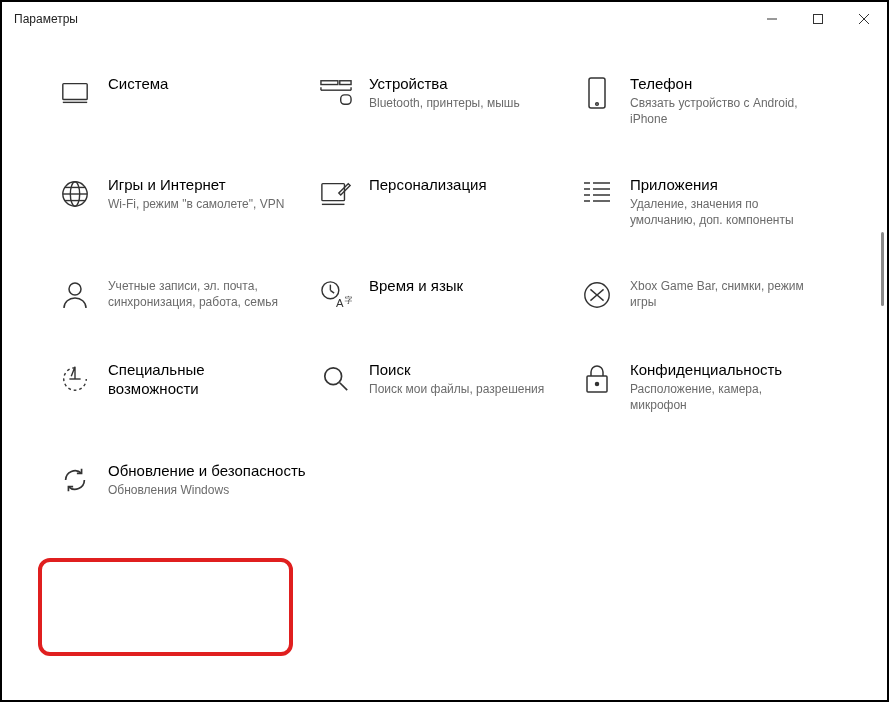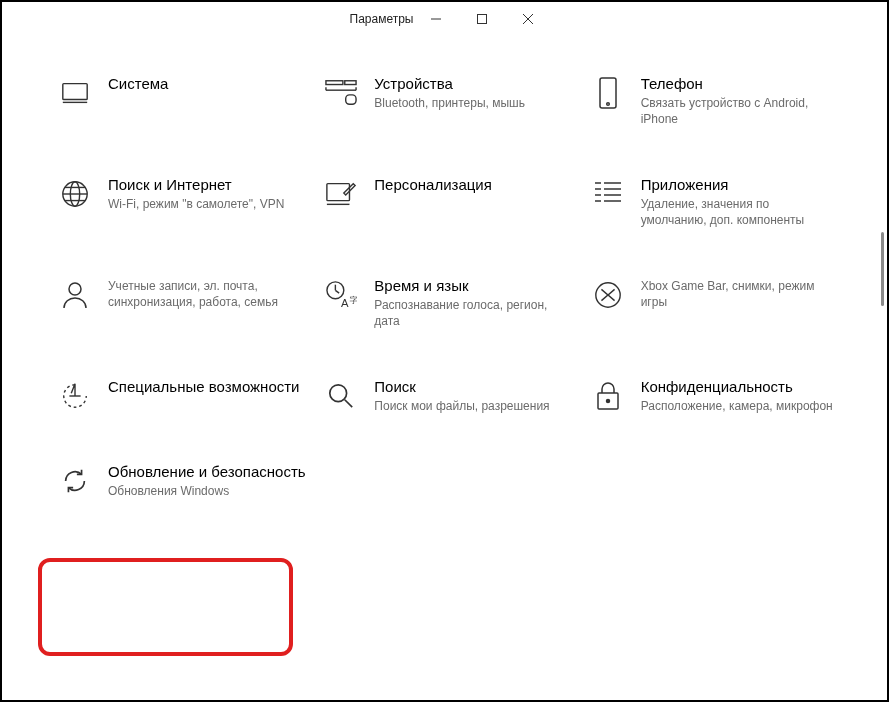--- a/index.html
+++ b/index.html
@@ -6,31 +6,31 @@
 body{
   font-family:"Segoe UI",Tahoma,sans-serif;
   background:#fff;
   width:889px;height:702px;
   overflow:hidden;
   position:relative;
 }
 .outer{border:2px solid #000;box-sizing:border-box;width:889px;height:702px;position:absolute;left:0;top:0}
 .titlebar{
   height:34px;
-  display:flex;align-items:center;justify-content:center;
+  display:flex;align-items:center;justify-content:space-between;
   padding:0 0 0 12px;
   font-size:12px;color:#222;
 }
 .titlebar .caption{line-height:34px}
 .winbtns{display:flex;height:100%}
 .winbtn{width:46px;display:flex;align-items:center;justify-content:center;color:#333}
 .winbtn svg{display:block}
 .content{
   position:absolute;left:0;right:0;top:34px;bottom:0;
-  padding:38px 30px 0 56px;
+  padding:38px 46px 0 56px;
   box-sizing:border-box;
 }
 .grid{}
 .row{display:flex;gap:0;margin-bottom:48px}
 .cell{
   width:272px;
   display:flex;align-items:flex-start;
   padding-right:20px;box-sizing:border-box;
 }
 .cell .ic{width:34px;height:34px;flex:none;display:flex;align-items:center;justify-content:center;color:#333;margin-top:2px}
@@ -125,21 +125,21 @@
         <span class="ic">
           <svg width="30" height="30" viewBox="0 0 32 32" fill="none" stroke="currentColor" stroke-width="1.5">
                 <circle cx="16" cy="16" r="13"></circle>
                 <ellipse cx="16" cy="16" rx="5" ry="13"></ellipse>
                 <line x1="3" y1="16" x2="29" y2="16"></line>
                 <line x1="5" y1="9" x2="27" y2="9"></line>
                 <line x1="5" y1="23" x2="27" y2="23"></line>
               </svg>
         </span>
         <span class="txt">
-          <div class="ti">Поиск и Интернет</div>
+          <div class="ti">Игры и Интернет</div>
           <div class="de">Wi-Fi, режим "в самолете", VPN</div>
         </span>
       </div>
       <div class="cell">
         <span class="ic">
           <svg width="32" height="30" viewBox="0 0 34 30" fill="none" stroke="currentColor" stroke-width="1.5">
                 <rect x="2" y="4" width="24" height="18" rx="1"></rect>
                 <line x1="2" y1="26" x2="26" y2="26"></line>
                 <path d="M20 14 L30 4 L32 6 L22 16 Z"></path>
               </svg>
@@ -185,21 +185,20 @@
           <svg width="32" height="30" viewBox="0 0 34 32" fill="none" stroke="currentColor" stroke-width="1.5">
                 <circle cx="11" cy="11" r="9"></circle>
                 <line x1="11" y1="5" x2="11" y2="11"></line>
                 <line x1="11" y1="11" x2="15" y2="14"></line>
                 <text x="17" y="29" font-size="12" stroke="none" fill="currentColor">A</text>
                 <text x="26" y="25" font-size="9" stroke="none" fill="currentColor">字</text>
               </svg>
         </span>
         <span class="txt">
           <div class="ti">Время и язык</div>
-          <div class="de">Распознавание голоса, регион, дата</div>
         </span>
       </div>
       <div class="cell">
         <span class="ic">
           <svg width="30" height="30" viewBox="0 0 32 32" fill="none" stroke="currentColor" stroke-width="1.5">
                 <circle cx="16" cy="16" r="13"></circle>
                 <path d="M9 10 L16 16 L23 10"></path>
                 <path d="M9 22 L16 16 L23 22"></path>
               </svg>
         </span>

